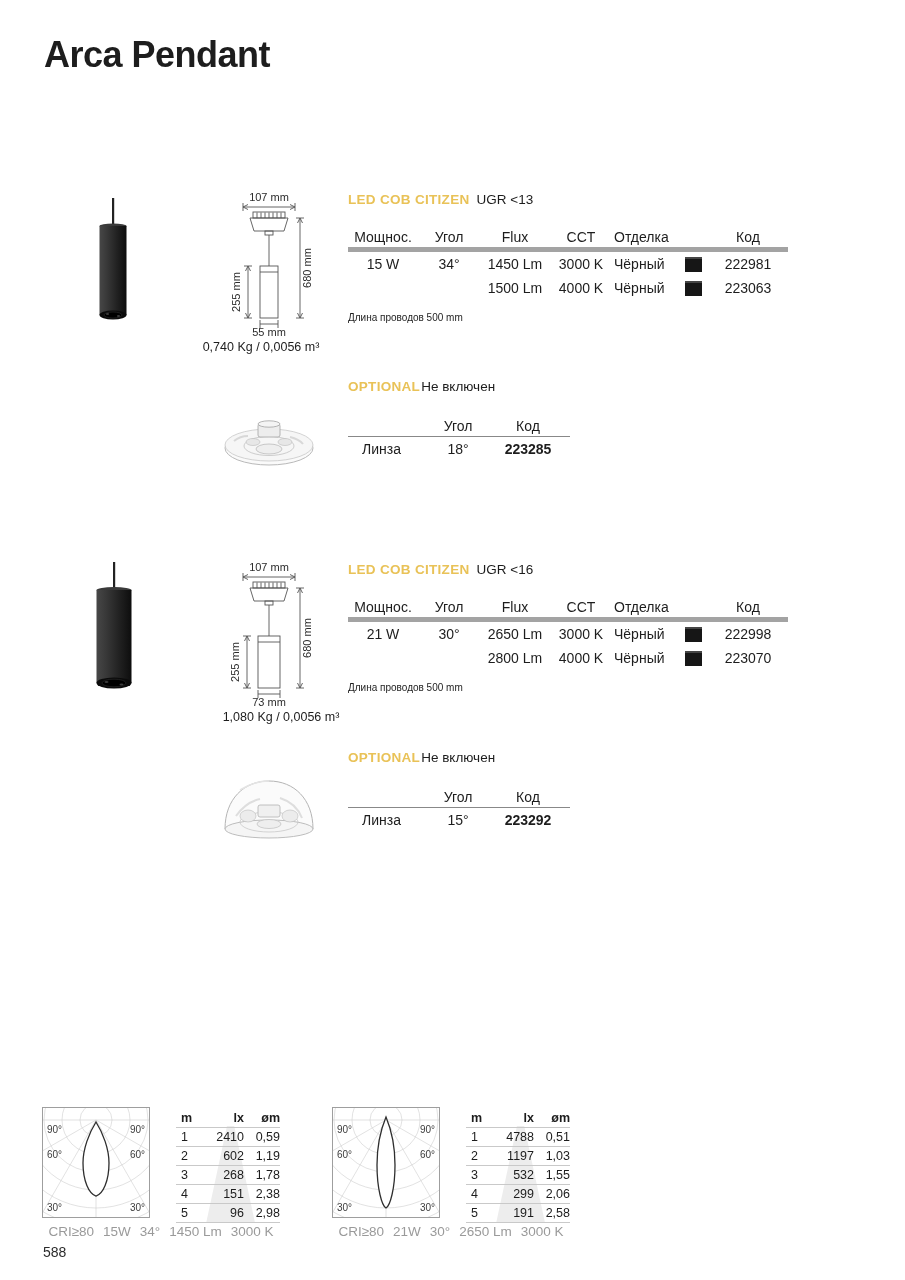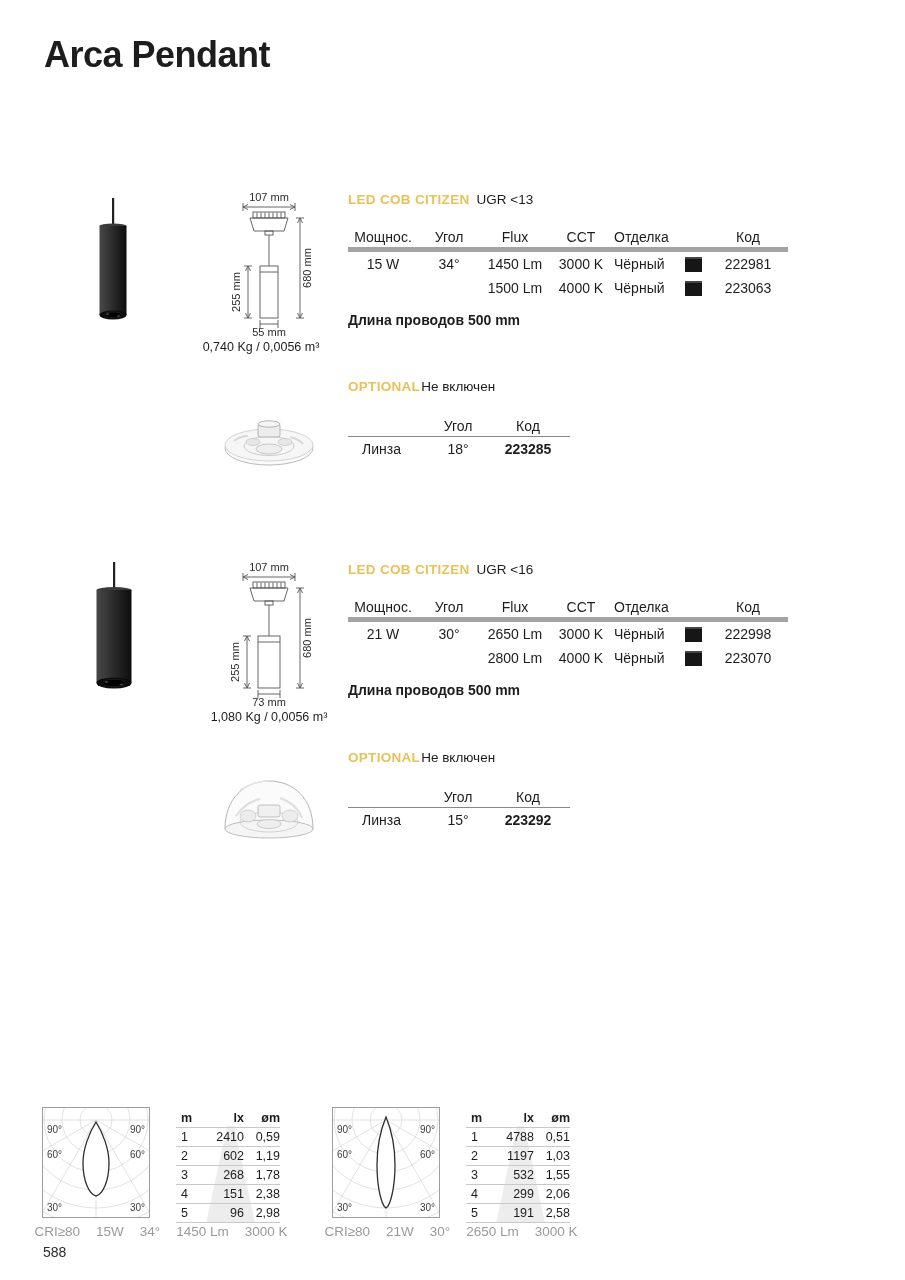--- a/index.html
+++ b/index.html
@@ -15,21 +15,21 @@
   .spec-head .ugr{margin-left:7px;color:#1d1d1d;}
   .spec-table{margin-top:20px;width:440px;font-size:14px;}
   .srow{display:grid;grid-template-columns:70px 62px 70px 62px 66px 30px 80px;align-items:center;height:24px;}
   .srow.hdr{height:20px;border-bottom:5px solid #a3a3a3;}
   .c-power,.c-angle,.c-flux,.c-cct,.c-code{text-align:center;}
   .c-finish{text-align:left;padding-left:2px;}
   .c-code{font-weight:400;}
   .srow.hdr .c-code{font-weight:400;}
   .swatch{width:17px;height:15px;margin:0 auto;
           background:linear-gradient(180deg,#454545 0 2px,#161616 2px);}
-  .wire-note{margin-top:12px;font-size:14px;font-weight:bold;}
+  .wire-note{margin-top:12px;font-size:10px;}
 
   
   .optional{width:224px;}
   .opt-head{font-size:13.5px;}
   .opt-head .yellow{color:#E9C257;font-weight:700;letter-spacing:.3px;}
   .opt-head .note{margin-left:1px;}
   .opt-table{margin-top:22px;width:222px;font-size:14px;}
   .orow{display:grid;grid-template-columns:82px 56px 84px;align-items:center;height:24px;}
   .orow.hdr{height:20px;border-bottom:1px solid #888;}
   .o-name{text-align:left;padding-left:14px;}
@@ -42,21 +42,21 @@
   .pgroup{width:238px;height:140px;}
   .lux-table{position:absolute;left:134px;top:2px;width:104px;font-size:12.5px;}
   .lux-cone{position:absolute;left:0;top:0;right:0;bottom:0;background:#ededed;
             clip-path:polygon(49% 15%,56% 15%,76% 100%,29% 100%);}
   .lux-row{position:relative;z-index:1;display:grid;grid-template-columns:20px 48px 36px;
            height:18px;align-items:center;border-bottom:1px solid #c9c9c9;}
   .lux-row.hdr{font-weight:700;}
   .l-m{padding-left:5px;}
   .l-lx,.l-om{text-align:right;}
   .caption{position:absolute;left:0;top:117px;width:238px;display:flex;justify-content:center;
-           gap:16px;font-size:13.5px;color:#9a9a9a;white-space:nowrap;}
+           gap:9px;font-size:13.5px;color:#9a9a9a;white-space:nowrap;}
   .page-num{left:43px;top:1244px;font-size:14px;color:#2b2b2b;}
   svg text{font-family:"Liberation Sans","DejaVu Sans",sans-serif;}
 </style>
 </head>
 <body>
 
 <div class="page">
 
   <div class="abs page-title">Arca Pendant</div>
 
@@ -223,21 +223,21 @@
         <path d="M94.5,123 L97,128 L99.5,123"></path>
       <path d="M55,134 H77"></path>
         <path d="M55,130 V138"></path>
         <path d="M77,130 V138"></path>
     </g>
     <text x="66" y="11" font-size="11" fill="#2b2b2b" text-anchor="middle">107 mm</text>
     <text x="36" y="102" font-size="11" fill="#2b2b2b" text-anchor="middle" transform="rotate(-90 36 102)">255 mm</text>
     <text x="108" y="78" font-size="11" fill="#2b2b2b" text-anchor="middle" transform="rotate(-90 108 78)">680 mm</text>
     <text x="66" y="146" font-size="11" fill="#2b2b2b" text-anchor="middle">73 mm</text>
   </svg>
-  <div class="abs weight" style="left:196px;top:710px">1,080 Kg / 0,0056 m³</div>
+  <div class="abs weight" style="left:208px;top:710px">1,080 Kg / 0,0056 m³</div>
 
   <div class="abs spec" style="left:348px;top:562px">
     <div class="spec-head">
       <span class="yellow">LED COB CITIZEN</span><span class="ugr">UGR &lt;16</span>
     </div>
     <div class="spec-table">
       <div class="srow hdr">
         <span class="c-power">Мощнос.</span>
         <span class="c-angle">Угол</span>
         <span class="c-flux">Flux</span>

